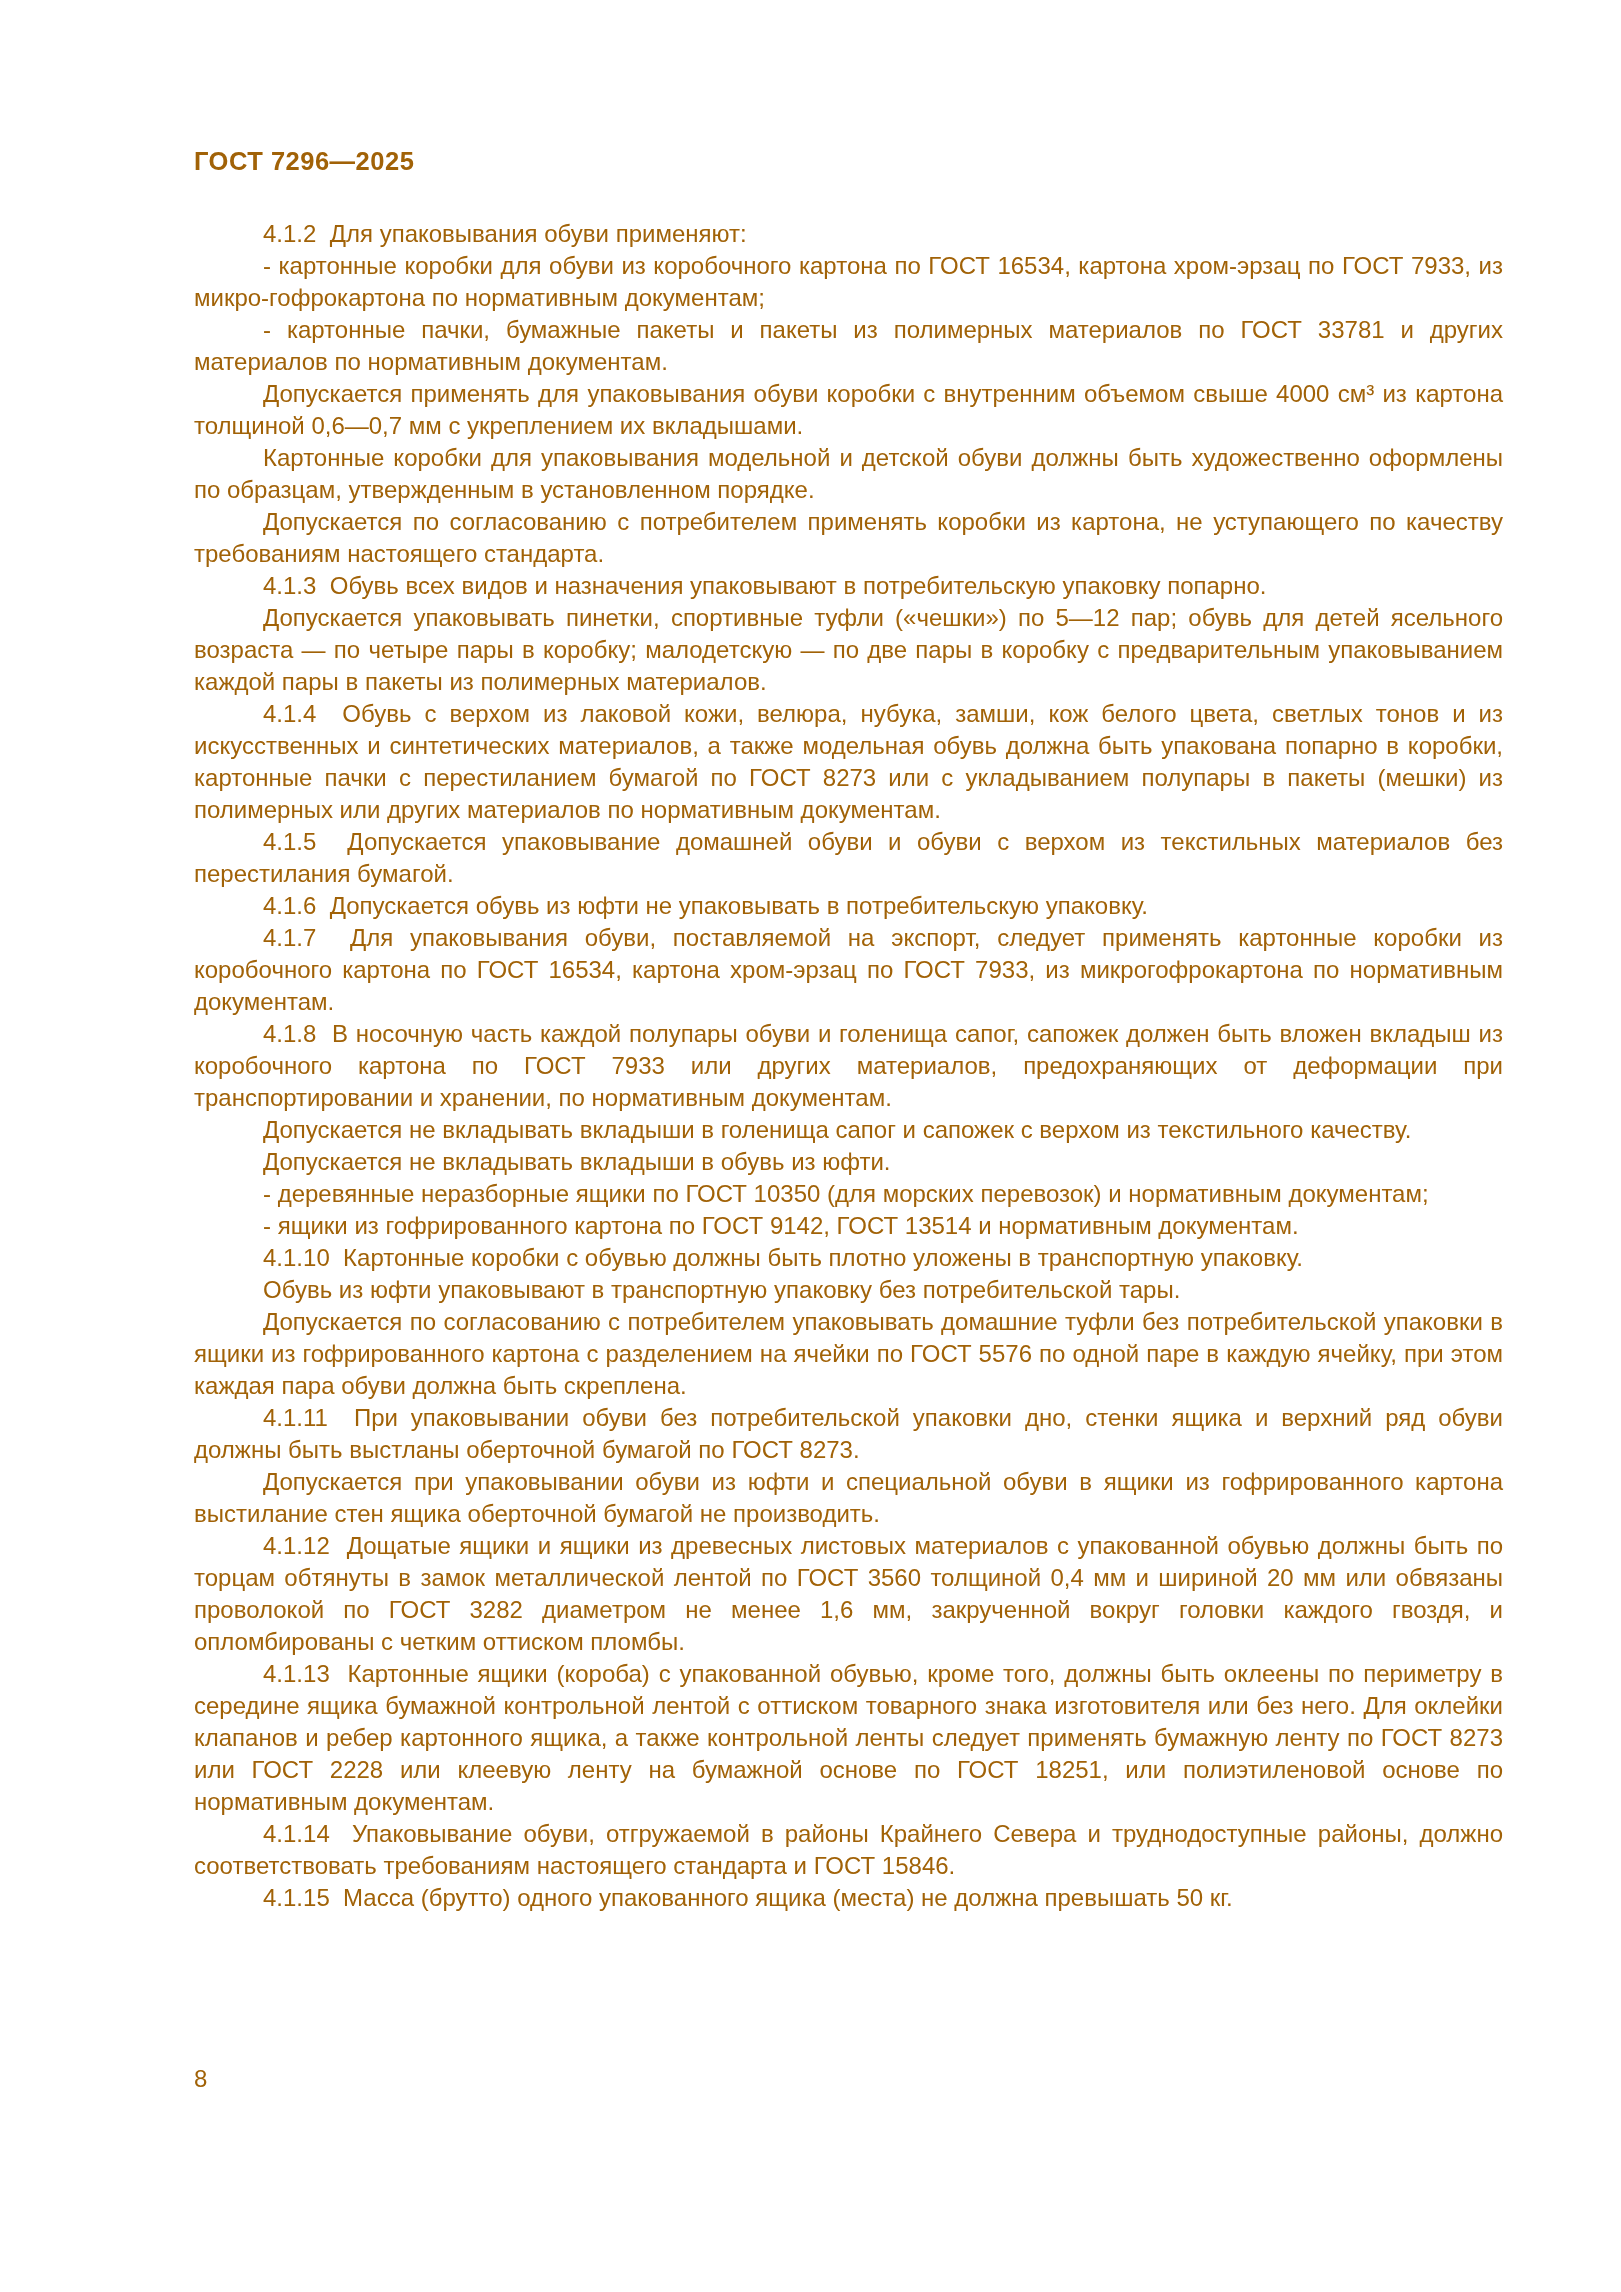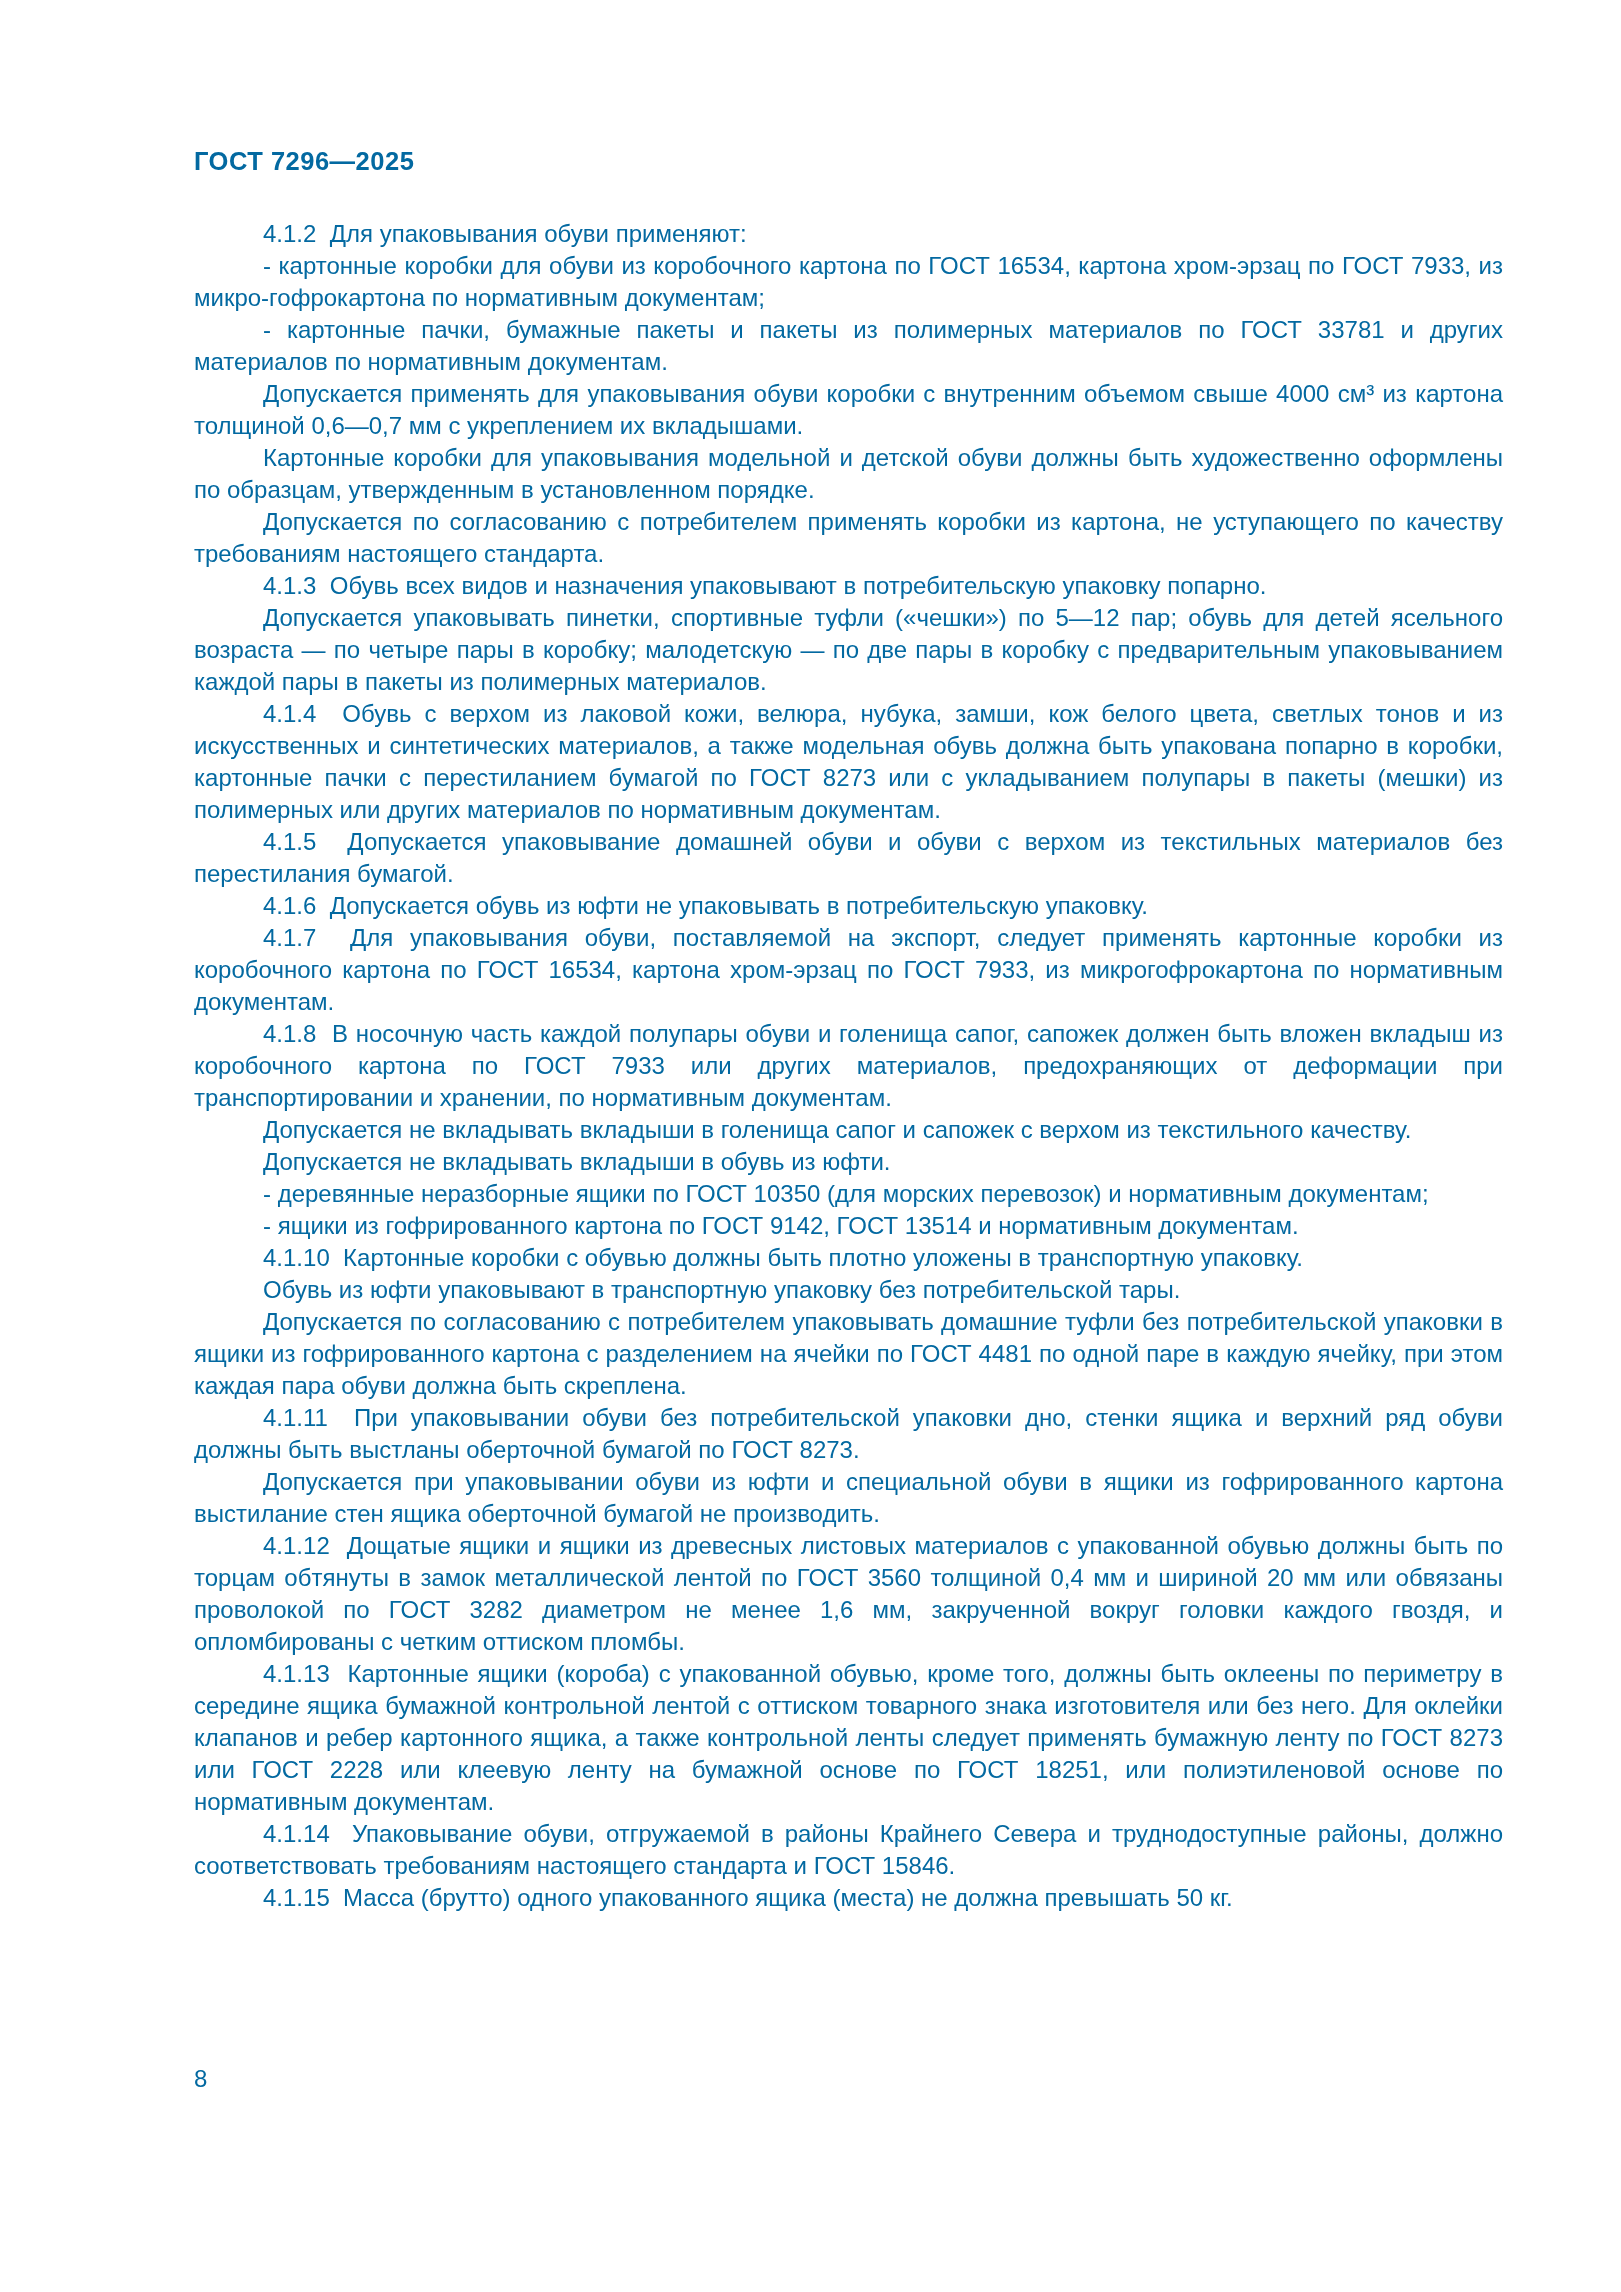--- a/index.html
+++ b/index.html
@@ -6,21 +6,21 @@
   html, body {
     margin: 0;
     padding: 0;
     background: #ffffff;
   }
   .page {
     position: relative;
     width: 1621px;
     height: 2293px;
     background: #ffffff;
-    color: #0369a1;
+    color: #a16207;
     font-family: "Liberation Sans", "DejaVu Sans", sans-serif;
     overflow: hidden;
   }
   .doc-header {
     position: absolute;
     left: 194px;
     top: 147px;
     font-size: 25.5px;
     font-weight: bold;
     letter-spacing: 0.5px;
@@ -68,21 +68,21 @@
     <p>4.1.5&nbsp; Допускается упаковывание домашней обуви и обуви с верхом из текстильных материалов без перестилания бумагой.</p>
     <p>4.1.6&nbsp; Допускается обувь из юфти не упаковывать в потребительскую упаковку.</p>
     <p>4.1.7&nbsp; Для упаковывания обуви, поставляемой на экспорт, следует применять картонные коробки из коробочного картона по ГОСТ 16534, картона хром-эрзац по ГОСТ 7933, из микрогофрокартона по нормативным документам.</p>
     <p>4.1.8&nbsp; В носочную часть каждой полупары обуви и голенища сапог, сапожек должен быть вложен вкладыш из коробочного картона по ГОСТ 7933 или других материалов, предохраняющих от деформации при транспортировании и хранении, по нормативным документам.</p>
     <p>Допускается не вкладывать вкладыши в голенища сапог и сапожек с верхом из текстильного качеству.</p>
     <p>Допускается не вкладывать вкладыши в обувь из юфти.</p>
     <p>- деревянные неразборные ящики по ГОСТ 10350 (для морских перевозок) и нормативным документам;</p>
     <p>- ящики из гофрированного картона по ГОСТ 9142, ГОСТ 13514 и нормативным документам.</p>
     <p>4.1.10&nbsp; Картонные коробки с обувью должны быть плотно уложены в транспортную упаковку.</p>
     <p>Обувь из юфти упаковывают в транспортную упаковку без потребительской тары.</p>
-    <p>Допускается по согласованию с потребителем упаковывать домашние туфли без потребительской упаковки в ящики из гофрированного картона с разделением на ячейки по ГОСТ 4481 по одной паре в каждую ячейку, при этом каждая пара обуви должна быть скреплена.</p>
+    <p>Допускается по согласованию с потребителем упаковывать домашние туфли без потребительской упаковки в ящики из гофрированного картона с разделением на ячейки по ГОСТ 5576 по одной паре в каждую ячейку, при этом каждая пара обуви должна быть скреплена.</p>
     <p>4.1.11&nbsp; При упаковывании обуви без потребительской упаковки дно, стенки ящика и верхний ряд обуви должны быть выстланы оберточной бумагой по ГОСТ 8273.</p>
     <p>Допускается при упаковывании обуви из юфти и специальной обуви в ящики из гофрированного картона выстилание стен ящика оберточной бумагой не производить.</p>
     <p>4.1.12&nbsp; Дощатые ящики и ящики из древесных листовых материалов с упакованной обувью должны быть по торцам обтянуты в замок металлической лентой по ГОСТ 3560 толщиной 0,4 мм и шириной 20 мм или обвязаны проволокой по ГОСТ 3282 диаметром не менее 1,6 мм, закрученной вокруг головки каждого гвоздя, и опломбированы с четким оттиском пломбы.</p>
     <p>4.1.13&nbsp; Картонные ящики (короба) с упакованной обувью, кроме того, должны быть оклеены по периметру в середине ящика бумажной контрольной лентой с оттиском товарного знака изготовителя или без него. Для оклейки клапанов и ребер картонного ящика, а также контрольной ленты следует применять бумажную ленту по ГОСТ 8273 или ГОСТ 2228 или клеевую ленту на бумажной основе по ГОСТ 18251, или полиэтиленовой основе по нормативным документам.</p>
     <p>4.1.14&nbsp; Упаковывание обуви, отгружаемой в районы Крайнего Севера и труднодоступные районы, должно соответствовать требованиям настоящего стандарта и ГОСТ 15846.</p>
     <p>4.1.15&nbsp; Масса (брутто) одного упакованного ящика (места) не должна превышать 50 кг.</p>
   </div>
 
   <div class="page-number">8</div>
 

